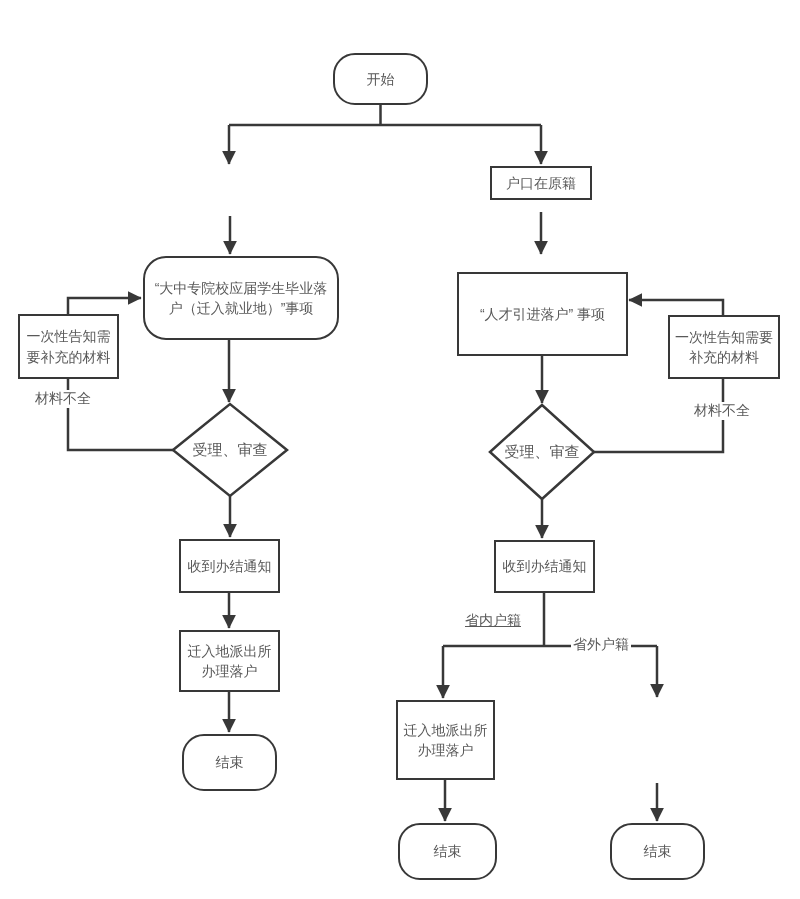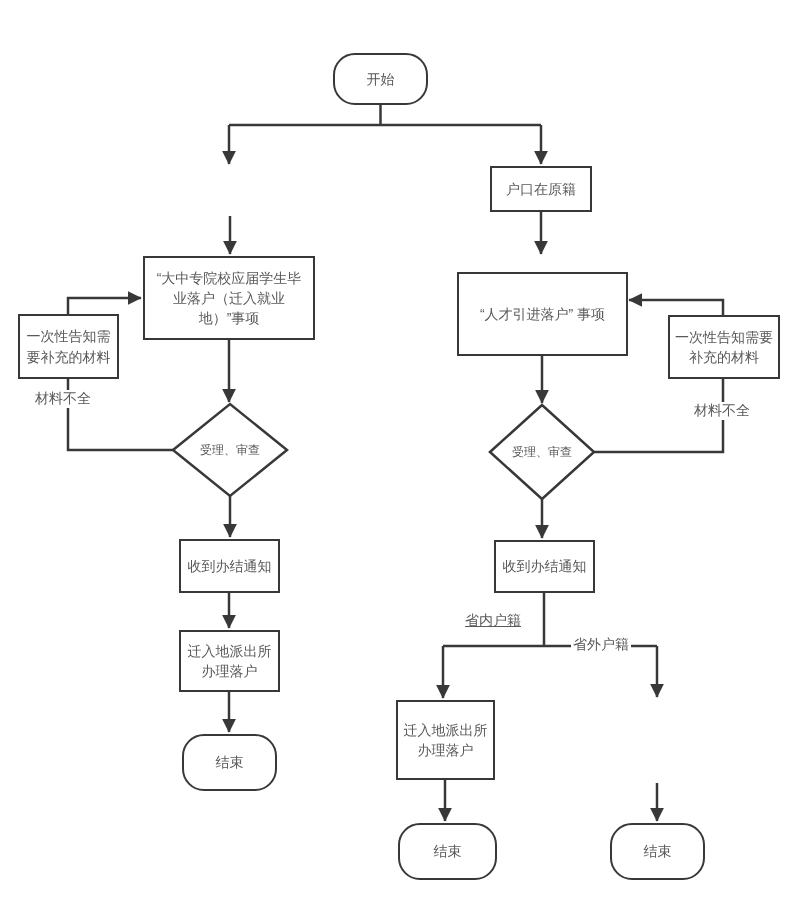--- a/index.html
+++ b/index.html
@@ -34,21 +34,21 @@
     align-items: center;
     justify-content: center;
     text-align: center;
   }
   .node.rounded {
     border-radius: 22px;
   }
   .diamond-label {
     position: absolute;
     color: #595959;
-    font-size: 12px;
+    font-size: 15px;
     display: flex;
     align-items: center;
     justify-content: center;
     text-align: center;
     background: transparent;
   }
   .edge-label {
     position: absolute;
     color: #595959;
     font-size: 14px;
@@ -109,23 +109,23 @@
 
     <path d="M657 783 V821" fill="none" stroke="#383838" stroke-width="2.5" marker-end="url(#arrow)"></path>
 
     <polygon points="173,450 230,404 287,450 230,496" fill="#ffffff" stroke="#383838" stroke-width="2.5"></polygon>
     <polygon points="490,452 542,405 594,452 542,499" fill="#ffffff" stroke="#383838" stroke-width="2.5"></polygon>
   </svg>
 
   <div class="node rounded" style="left:333px; top:26px; width:95px; height:52px;margin-top:27px;">开始</div>
 
 
-  <div class="node" style="left:490px; top:166px; width:102px; height:46px;">户口在原籍</div>
+  <div class="node" style="left:490px; top:166px; width:102px; height:34px;">户口在原籍</div>
 
-  <div class="node" style="left:143px; top:256px; width:172px; height:84px; padding:0 8px;">“大中专院校应届学生毕业落户（迁入就业地）”事项</div>
+  <div class="node" style="left:143px; top:256px; width:196px; height:84px; padding:0 8px;border-radius:23px;">“大中专院校应届学生毕业落户（迁入就业地）”事项</div>
 
   <div class="node" style="left:457px; top:272px; width:171px; height:84px; padding:0 6px;">“人才引进落户” 事项</div>
 
   <div class="node" style="left:18px; top:314px; width:101px; height:65px; padding:0 4px;">一次性告知需要补充的材料</div>
 
   <div class="node" style="left:668px; top:315px; width:112px; height:64px; padding:0 4px;">一次性告知需要补充的材料</div>
 
   <div class="diamond-label" style="left:173px; top:430px; width:114px; height:40px;">受理、审查</div>
 
   <div class="diamond-label" style="left:485px; top:432px; width:114px; height:40px;">受理、审查</div>

